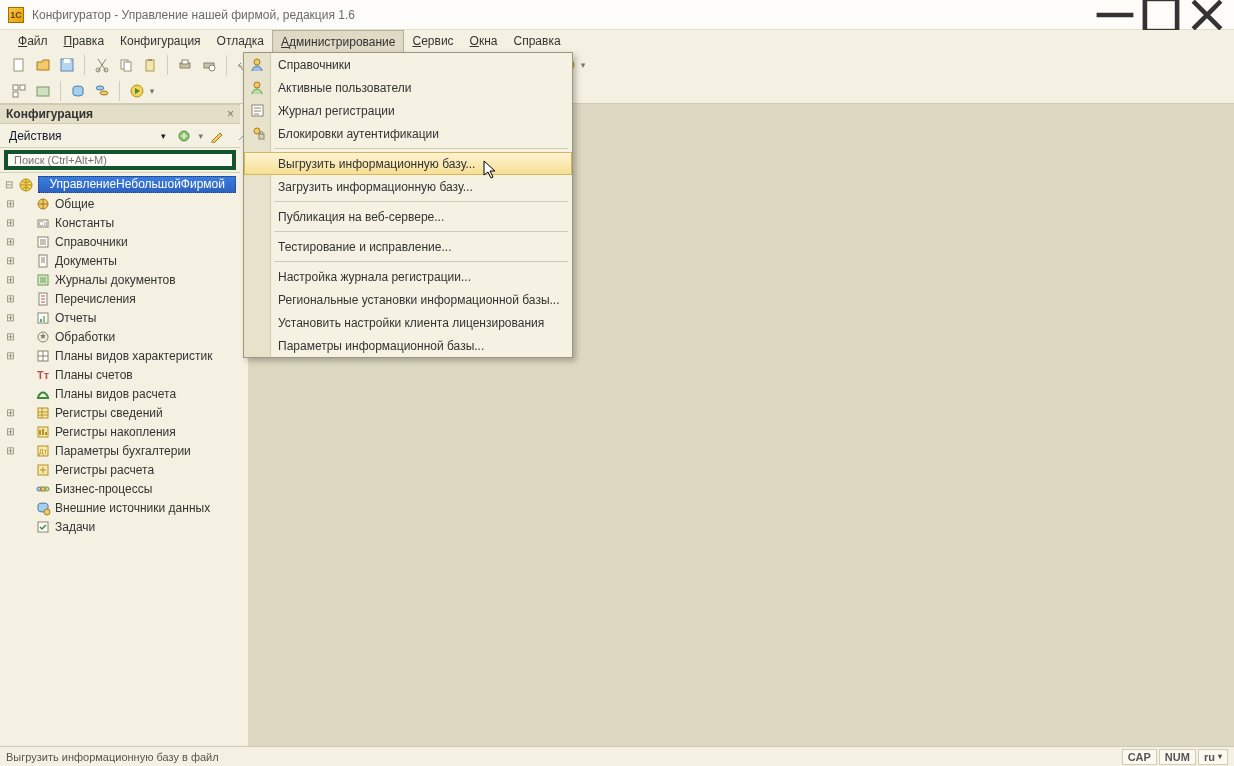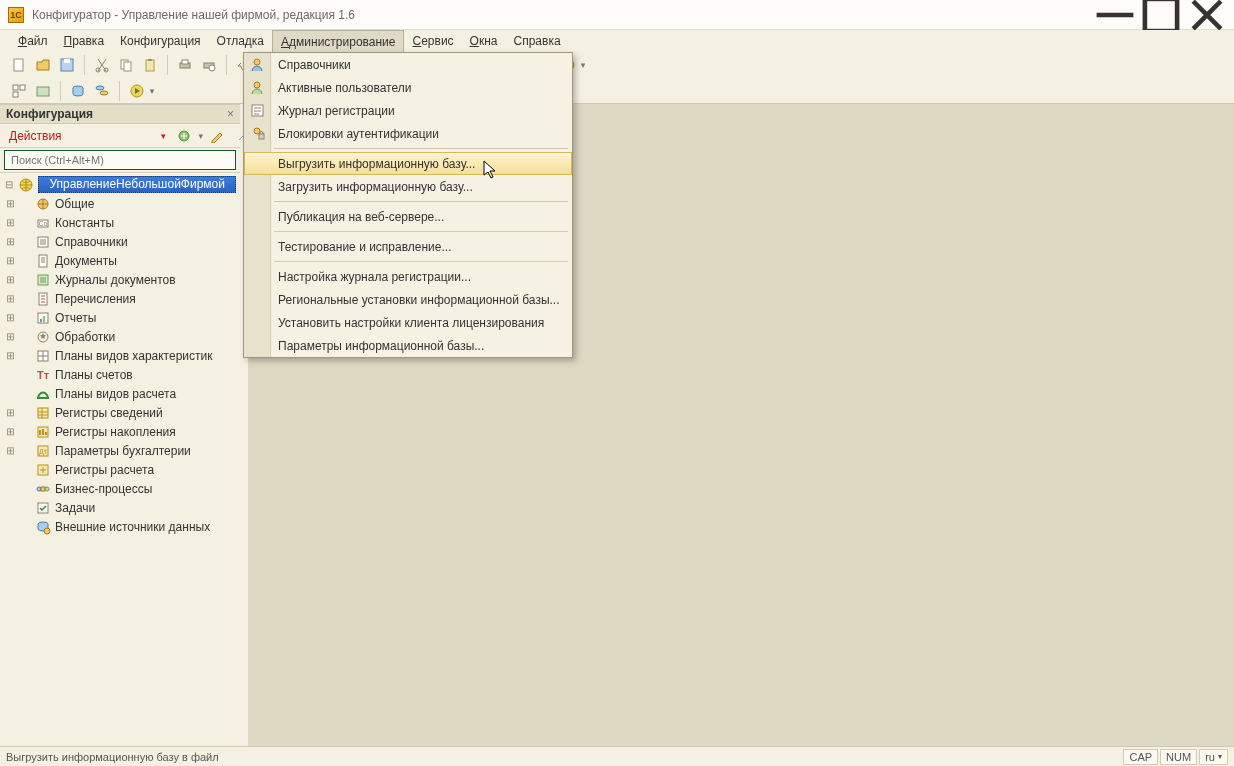--- a/index.html
+++ b/index.html
@@ -99,27 +99,27 @@
     border-bottom:1px solid #cfcab0;
   }
   .panel-title .close-x { margin-left:auto; color:#777; font-weight:normal;}
   .actionbar {
     height:24px;
     display:flex; align-items:center; gap:2px; padding:0 4px;
     border-bottom:1px solid #d5d0b6;
   }
   .actionbar .btn {
     height:20px; padding:0 4px; display:flex; align-items:center; justify-content:flex-start;
-    border:1px solid transparent; color:#b91c1c;gap:48px;
+    border:1px solid transparent; color:#0f172a;gap:48px;
   }
   .search-row { padding:2px 4px; border-bottom:1px solid #d5d0b6;}
   .search-input {
     width:100%; height:20px;
     background:#fcfbf5;
-    border:1px solid #14532d;
+    border:4px solid #14532d;
     padding:0 6px;
     font-size:11px; color:#aaa;
   }
   .tree {
     flex:1 1 auto;
     overflow:auto;
     padding: 2px 0 10px 4px;
     background:#f5f1e2;
   }
   .tree-row {
@@ -193,21 +193,21 @@
 
   
   .statusbar {
     height:20px;
     border-top:1px solid #cfcab0;
     display:flex; align-items:center;
     padding:0 6px;
     background:#f5f1e2;
     font-size:11px; color:#555;
   }
-  .statusbar .st-right { margin-left:auto; display:flex; gap:2px; align-items:center;}
+  .statusbar .st-right { margin-left:auto; display:flex; gap:2px; align-items:center;font-weight:bold;}
   .statusbar .st-cell { border:1px solid #d2cdb6; padding:0 5px; height:16px; line-height:14px; background:#faf8ef;}
   .statusbar .st-lang { display:flex; align-items:center;}
 
   svg { display:block; }
 </style>
 </head>
 <body>
 
 <div class="titlebar">
   <div class="app-icon">1C</div>
@@ -646,37 +646,37 @@
               <circle cx="12" cy="8" r="2" fill="#b8dca3" stroke="#6b9a55"></circle>
             </svg>
           </span>
           <span class="label">Бизнес-процессы</span>
         </div>
         <div class="tree-row" style="padding-left: 0px;">
           <span class="tw"></span>
           <span class="tw" style="width:10px;"></span>
           <span class="ticon">
             <svg width="16" height="16" viewBox="0 0 16 16">
-              <rect x="3" y="3" width="10" height="10" fill="#fff" stroke="#8a836b"></rect>
-              <path d="M5 8l2 2 4-4" fill="none" stroke="#3a8a3c" stroke-width="1.5"></path>
-            </svg>
-          </span>
-          <span class="label">Задачи</span>
-        </div>
-        <div class="tree-row" style="padding-left: 0px;">
-          <span class="tw"></span>
-          <span class="tw" style="width:10px;"></span>
-          <span class="ticon">
-            <svg width="16" height="16" viewBox="0 0 16 16">
               <ellipse cx="8" cy="5" rx="5" ry="2" fill="#a4cfee" stroke="#4a7aa8"></ellipse>
               <path d="M3 5v5a5 2 0 0 0 10 0V5" fill="#a4cfee" stroke="#4a7aa8"></path>
               <circle cx="12" cy="12" r="3" fill="#f2c96b" stroke="#a57d1c"></circle>
             </svg>
           </span>
           <span class="label">Внешние источники данных</span>
+        </div>
+        <div class="tree-row" style="padding-left: 0px;">
+          <span class="tw"></span>
+          <span class="tw" style="width:10px;"></span>
+          <span class="ticon">
+            <svg width="16" height="16" viewBox="0 0 16 16">
+              <rect x="3" y="3" width="10" height="10" fill="#fff" stroke="#8a836b"></rect>
+              <path d="M5 8l2 2 4-4" fill="none" stroke="#3a8a3c" stroke-width="1.5"></path>
+            </svg>
+          </span>
+          <span class="label">Задачи</span>
         </div>
       </div>
   </div>
 
   <div style="width:4px;background:#f5f1e2;cursor:col-resize;"></div>
 
   <div class="content"></div>
 </div>
 
 <div class="statusbar">

